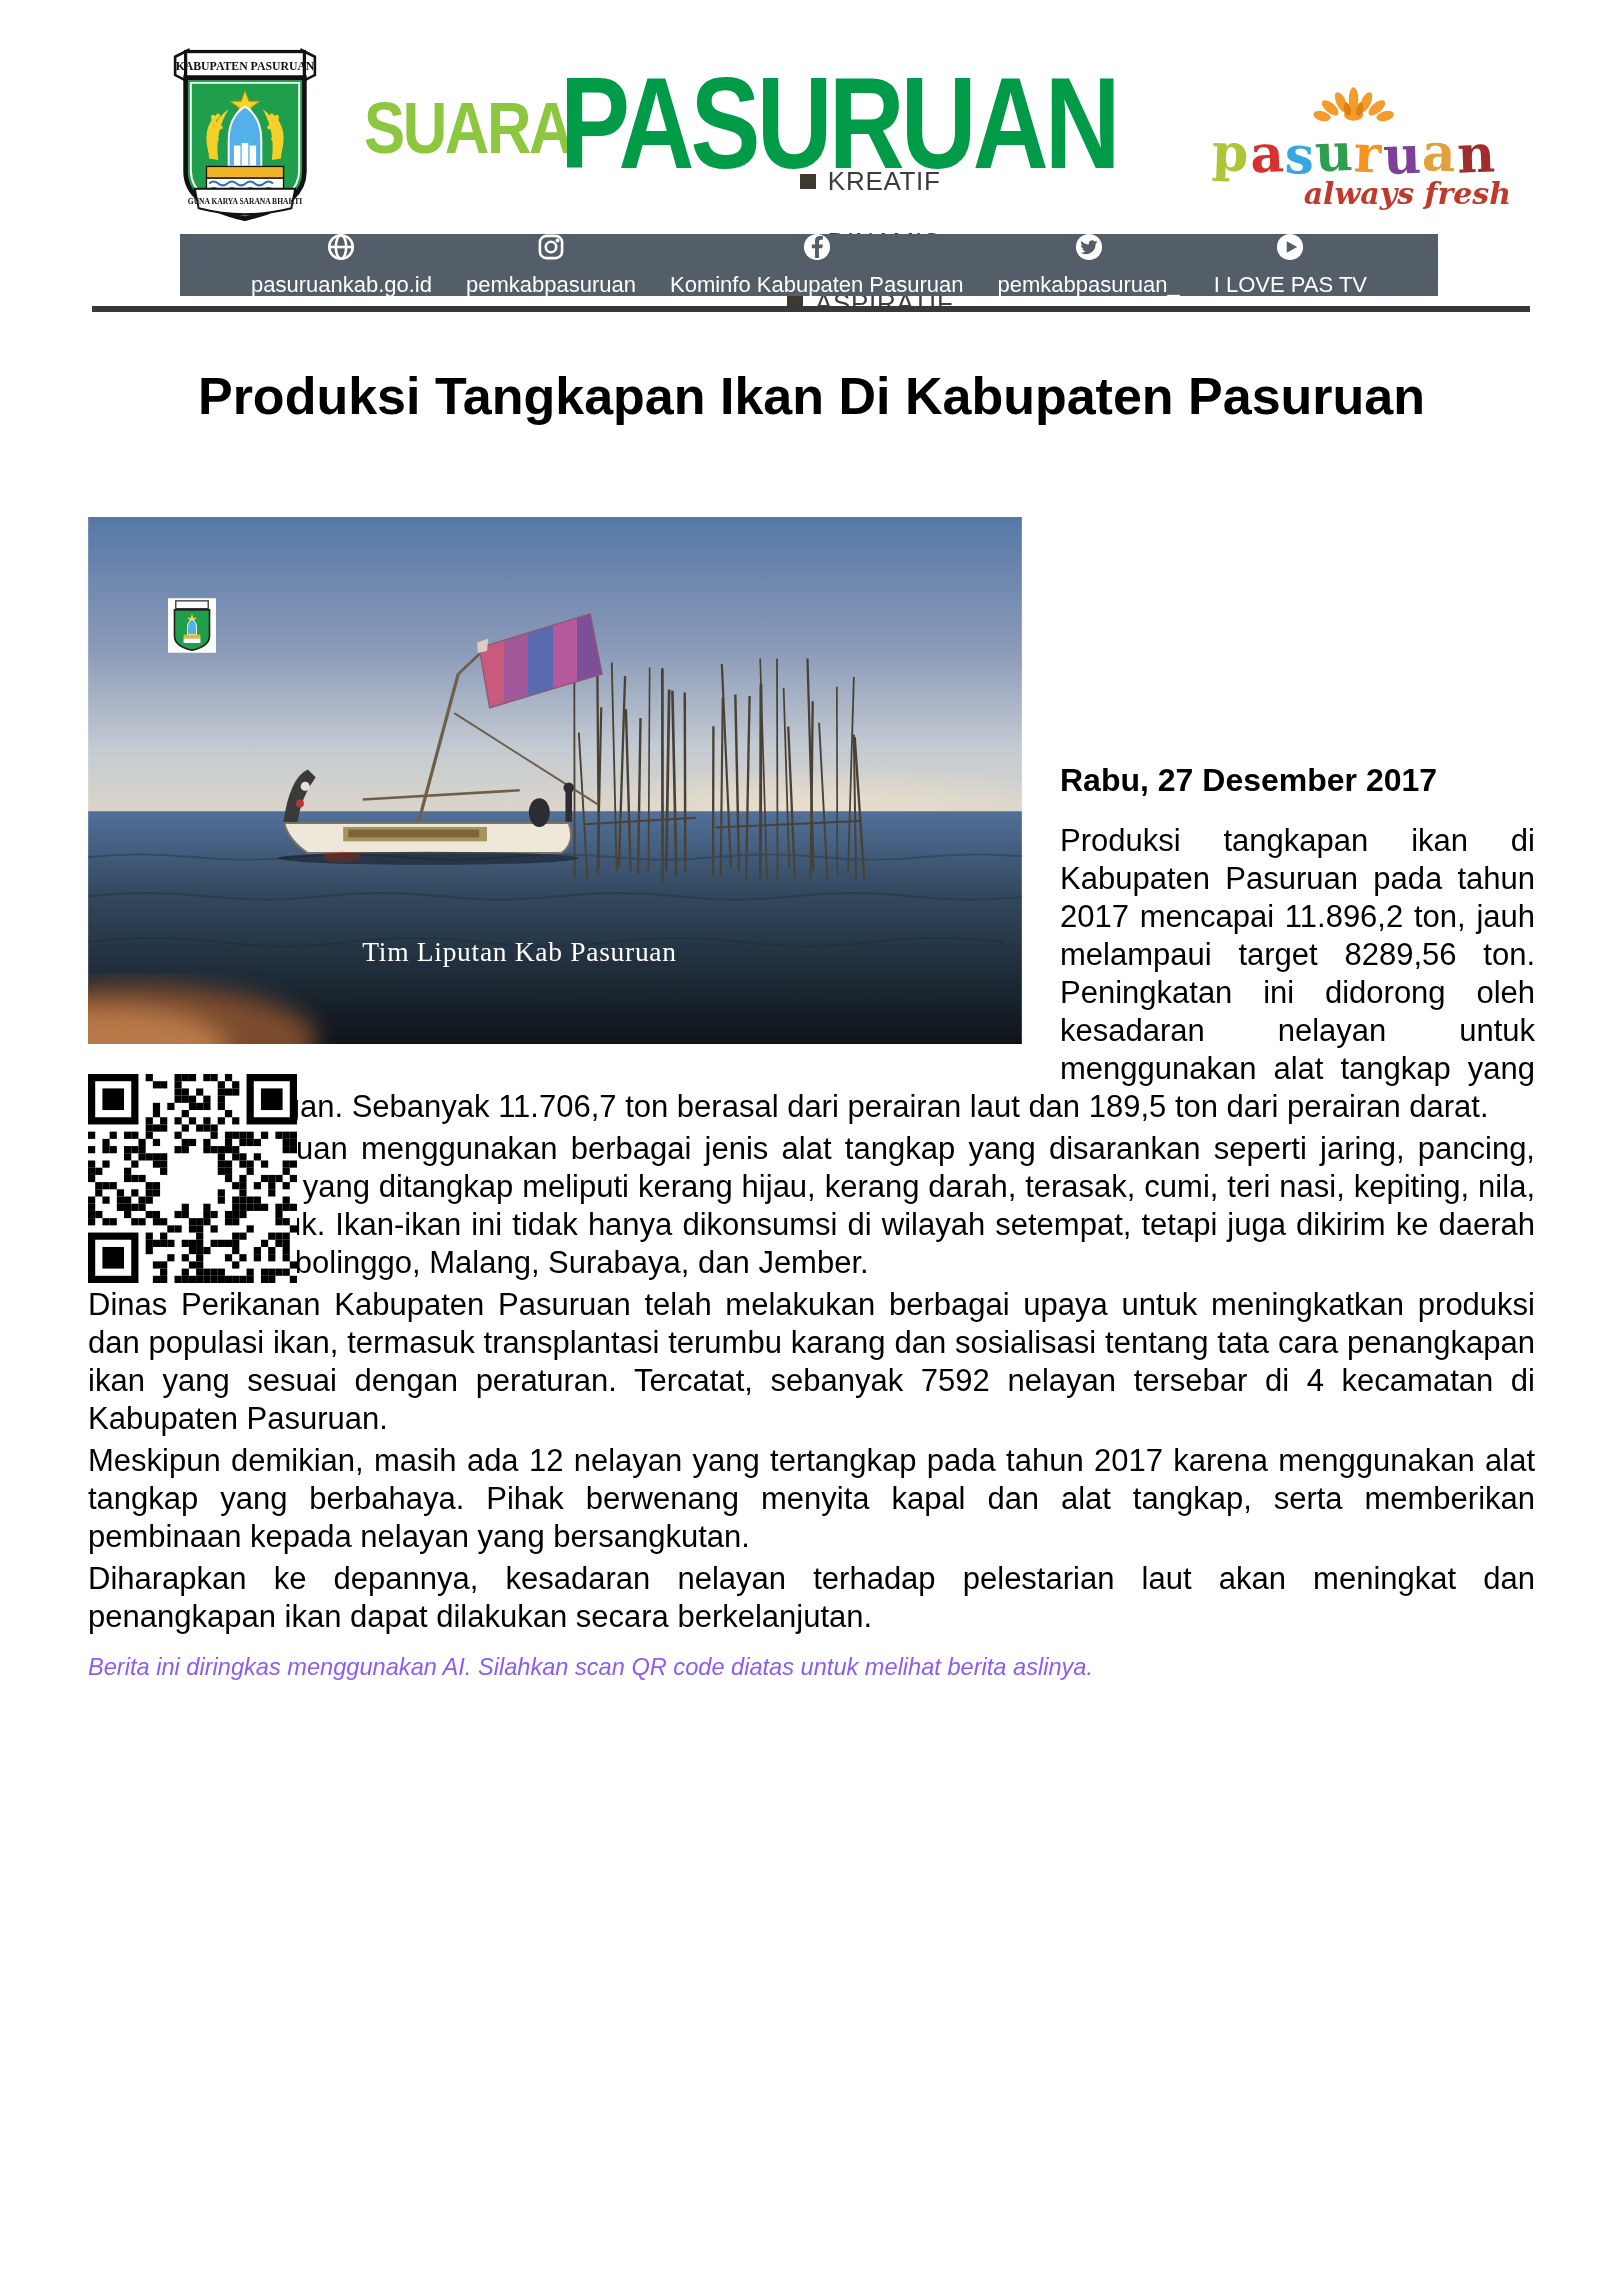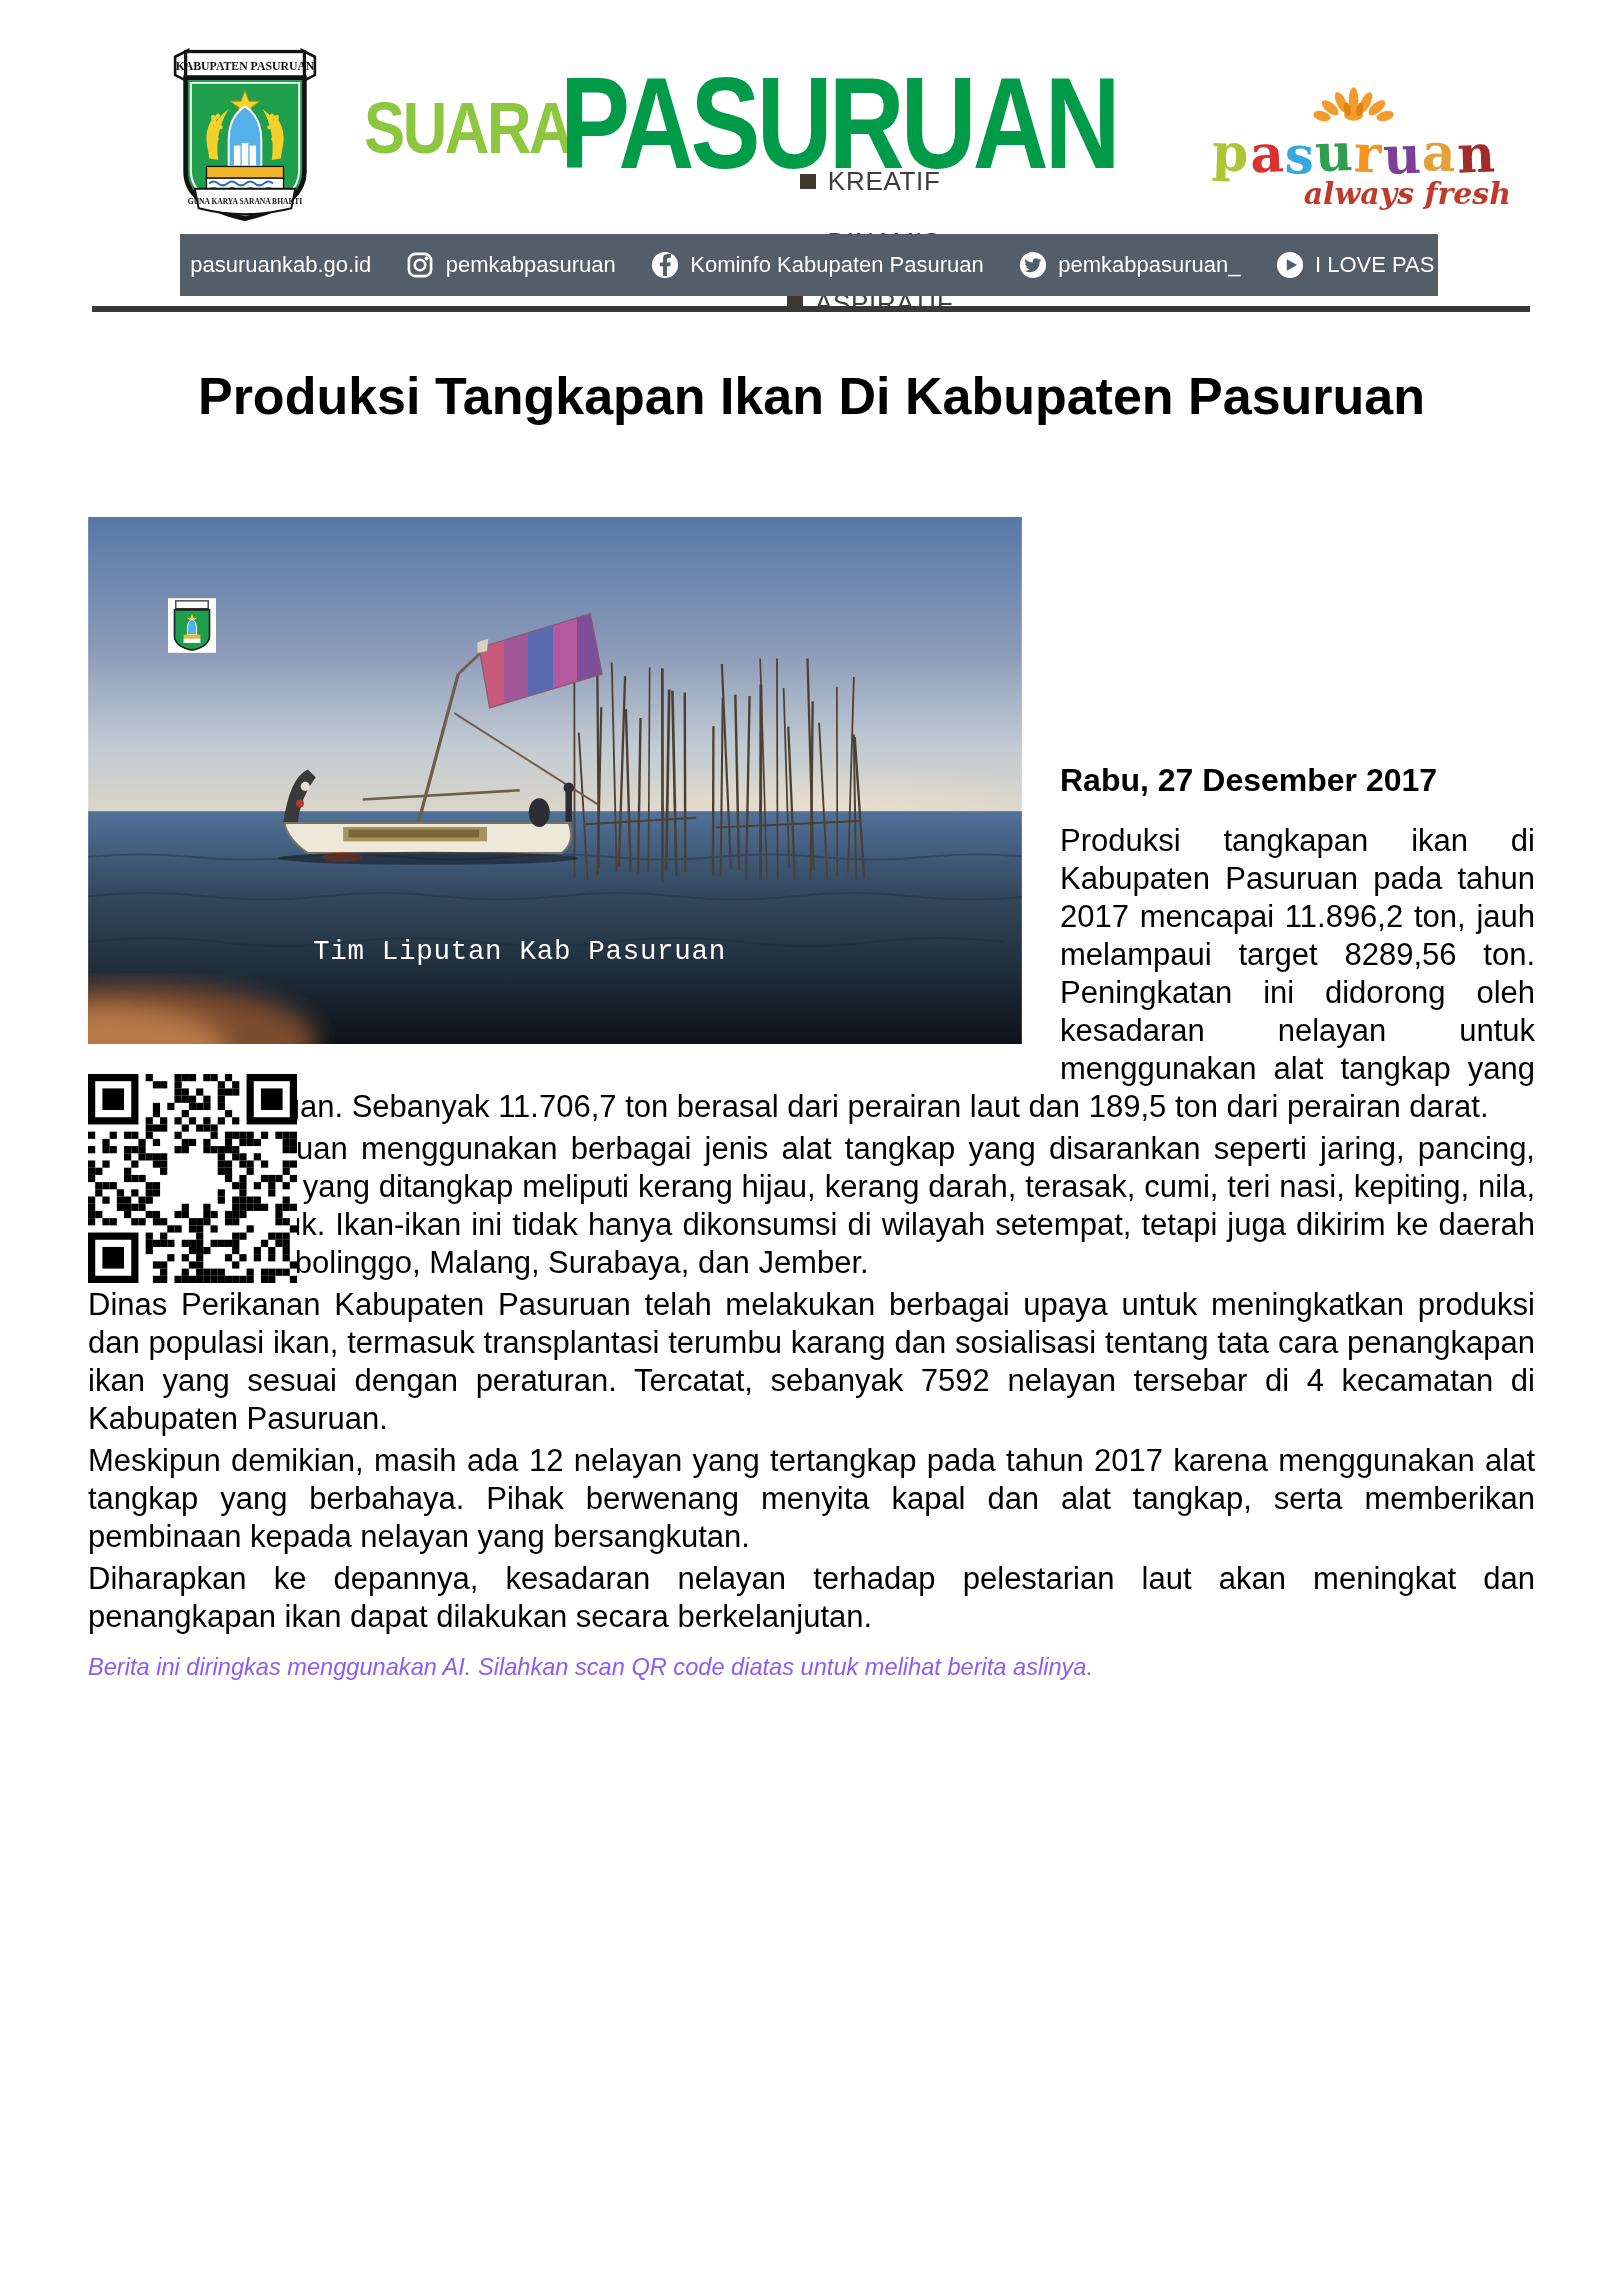--- a/index.html
+++ b/index.html
@@ -20,36 +20,36 @@
   .brand { position:absolute; left:1197px; top:79px; width:314px; text-align:center; }
   .brand .flower { height:48px; }
   .brand .letters { font-size:52px; font-weight:bold; line-height:0.95;
     font-family:"DejaVu Serif", serif; letter-spacing:1.3px; }
   .brand .letters span { display:inline-block; }
   .brand .script { font-family:"DejaVu Serif", serif; font-style:italic; font-size:30px;
     margin-top:-2.6px; font-weight:bold;text-align:right; }
 
   .social-bar { position:absolute; left:180px; top:234px; width:1258px; height:62px;
     background:#545e69; display:flex; align-items:center; justify-content:center; gap:34px; }
-  .sb-item { display:flex; align-items:center; gap:10.5px; color:#fff; font-size:22px; white-space:nowrap; }
+  .sb-item { display:flex; align-items:center; gap:10.5px; color:#fff; font-size:22px; white-space:nowrap;flex-direction:column; }
   .sb-item svg { display:block; }
   .divider { position:absolute; left:92px; top:306px; width:1438px; height:5.9px; background:#383838; }
 
   
   .headline { position:absolute; left:88px; top:360px; width:1447px; text-align:center;
     font-weight:bold; font-size:52px; line-height:73px; color:#000; }
 
   
   .article { position:absolute; left:88px; top:517px; width:1447px;
     font-size:31px; line-height:38px; text-align:justify; }
   .photo { float:left; width:934px; height:527px; margin-right:38px; margin-bottom:30px;
     position:relative; }
   .photo svg { display:block; }
   .photo-caption { position:absolute; left:183px; top:416px; width:497px; text-align:center;
-    color:#fff; font-size:27.5px; font-family:Liberation Mono, monospace; letter-spacing:0.7px; }
+    color:#fff; font-size:27.5px; font-family:Liberation Serif, serif; letter-spacing:0.7px; }
   .qr-wrap { width:209px; height:209px; position:relative; margin-top:3.9px; }
   .qr-wrap svg { display:block; }
   .qr-logo { position:absolute; left:80px; top:77px; width:48px; height:55px; }
   .date-line { font-weight:bold; font-size:32px; margin-top:31px; text-align:left; }
   .article p { margin-top:23.6px; }
   .article p + p { margin-top:3.9px; }
   .footnote { clear:both; font-style:italic; color:#8b5cf6; font-size:23.6px; margin-top:11.8px;
     text-align:left; }
 </style>
 </head>

